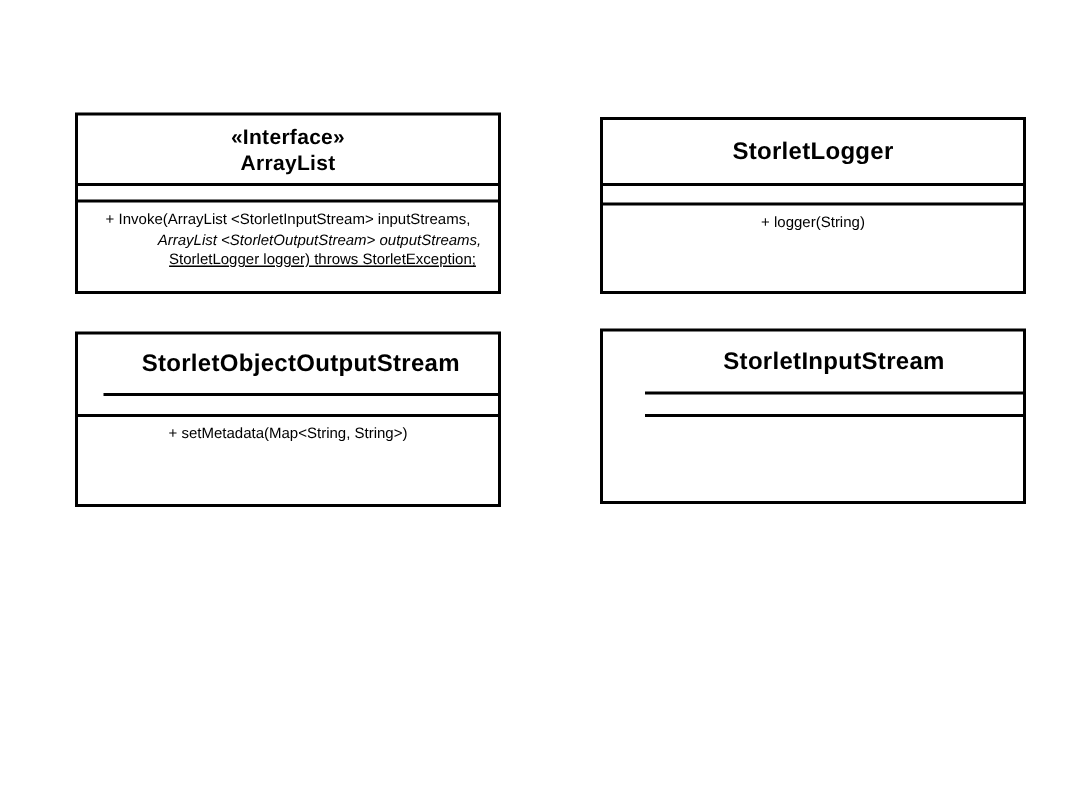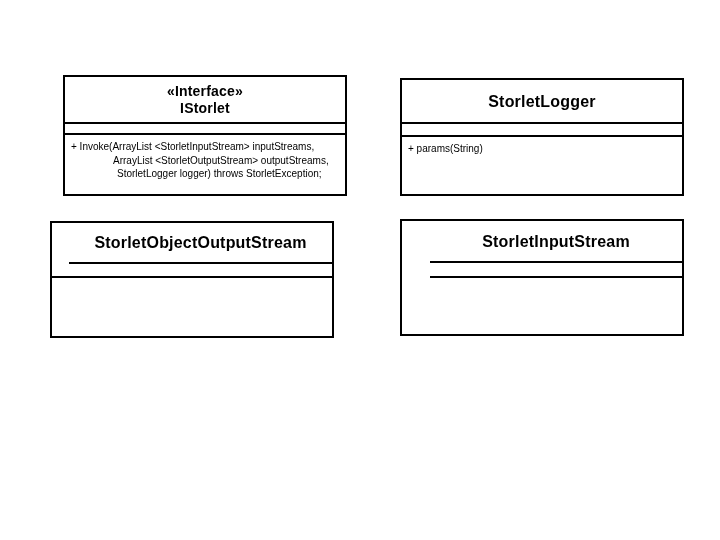--- a/index.html
+++ b/index.html
@@ -45,26 +45,26 @@
     white-space: nowrap;
     overflow: hidden;
   }
   .stereotype, .class-name {
     font-weight: bold;
     font-size: 14px;
     line-height: 17px;
     letter-spacing: 0.2px;
   }
   .class-name.big { font-size: 16px; }
-  .method-line { white-space: pre; }
-  .method-line.ind-a { padding-left: 42px; }
-  .method-line.ind-b { padding-left: 46px; }
+  .method-line { white-space: pre; text-align: center; }
+  .method-line.ind-a { padding-left: 42px; font-style: italic; }
+  .method-line.ind-b { padding-left: 46px; text-decoration: underline; }
 
   
-  #box-istorlet      { left: 50px;  top: 75px;  width: 284px; height: 121px; margin-left: 13px; }
+  #box-istorlet      { left: 50px;  top: 75px;  width: 284px; height: 121px; }
   #box-istorlet      .title { height: 47px; }
   #box-istorlet      .attrs { height: 11px; }
 
   #box-logger        { left: 400px; top: 78px;  width: 284px; height: 118px; }
   #box-logger        .title { height: 44px; }
   #box-logger        .attrs { height: 13px; }
 
   #box-objoutstream  { left: 50px;  top: 221px; width: 284px; height: 117px; }
   #box-objoutstream  .title { height: 41px; margin-left: 17px; }
   #box-objoutstream  .attrs { height: 14px; }
@@ -74,46 +74,47 @@
   #box-instream      .attrs { height: 15px; }
 </style>
 </head>
 <body>
 
 <div>
 
   <div id="box-istorlet" class="uml-class">
     <div class="compartment title">
       <div class="stereotype">«Interface»</div>
-      <div class="class-name">IStorlet</div>
+      <div class="class-name">ArrayList</div>
     </div>
     <div class="compartment attrs"></div>
     <div class="compartment methods">
       <div class="method-line">+ Invoke(ArrayList &lt;StorletInputStream&gt; inputStreams,</div>
       <div class="method-line ind-a">ArrayList &lt;StorletOutputStream&gt; outputStreams,</div>
       <div class="method-line ind-b">StorletLogger logger) throws StorletException;</div>
     </div>
   </div>
 
   <div id="box-logger" class="uml-class">
     <div class="compartment title">
       <div class="class-name big">StorletLogger</div>
     </div>
     <div class="compartment attrs"></div>
     <div class="compartment methods">
-      <div class="method-line">+ params(String)</div>
+      <div class="method-line">+ logger(String)</div>
     </div>
   </div>
 
   <div id="box-objoutstream" class="uml-class">
     <div class="compartment title">
       <div class="class-name big">StorletObjectOutputStream</div>
     </div>
     <div class="compartment attrs"></div>
     <div class="compartment methods">
+      <div class="method-line">+ setMetadata(Map&lt;String, String&gt;)</div>
     </div>
   </div>
 
   <div id="box-instream" class="uml-class">
     <div class="compartment title">
       <div class="class-name big">StorletInputStream</div>
     </div>
     <div class="compartment attrs"></div>
   </div>
 

